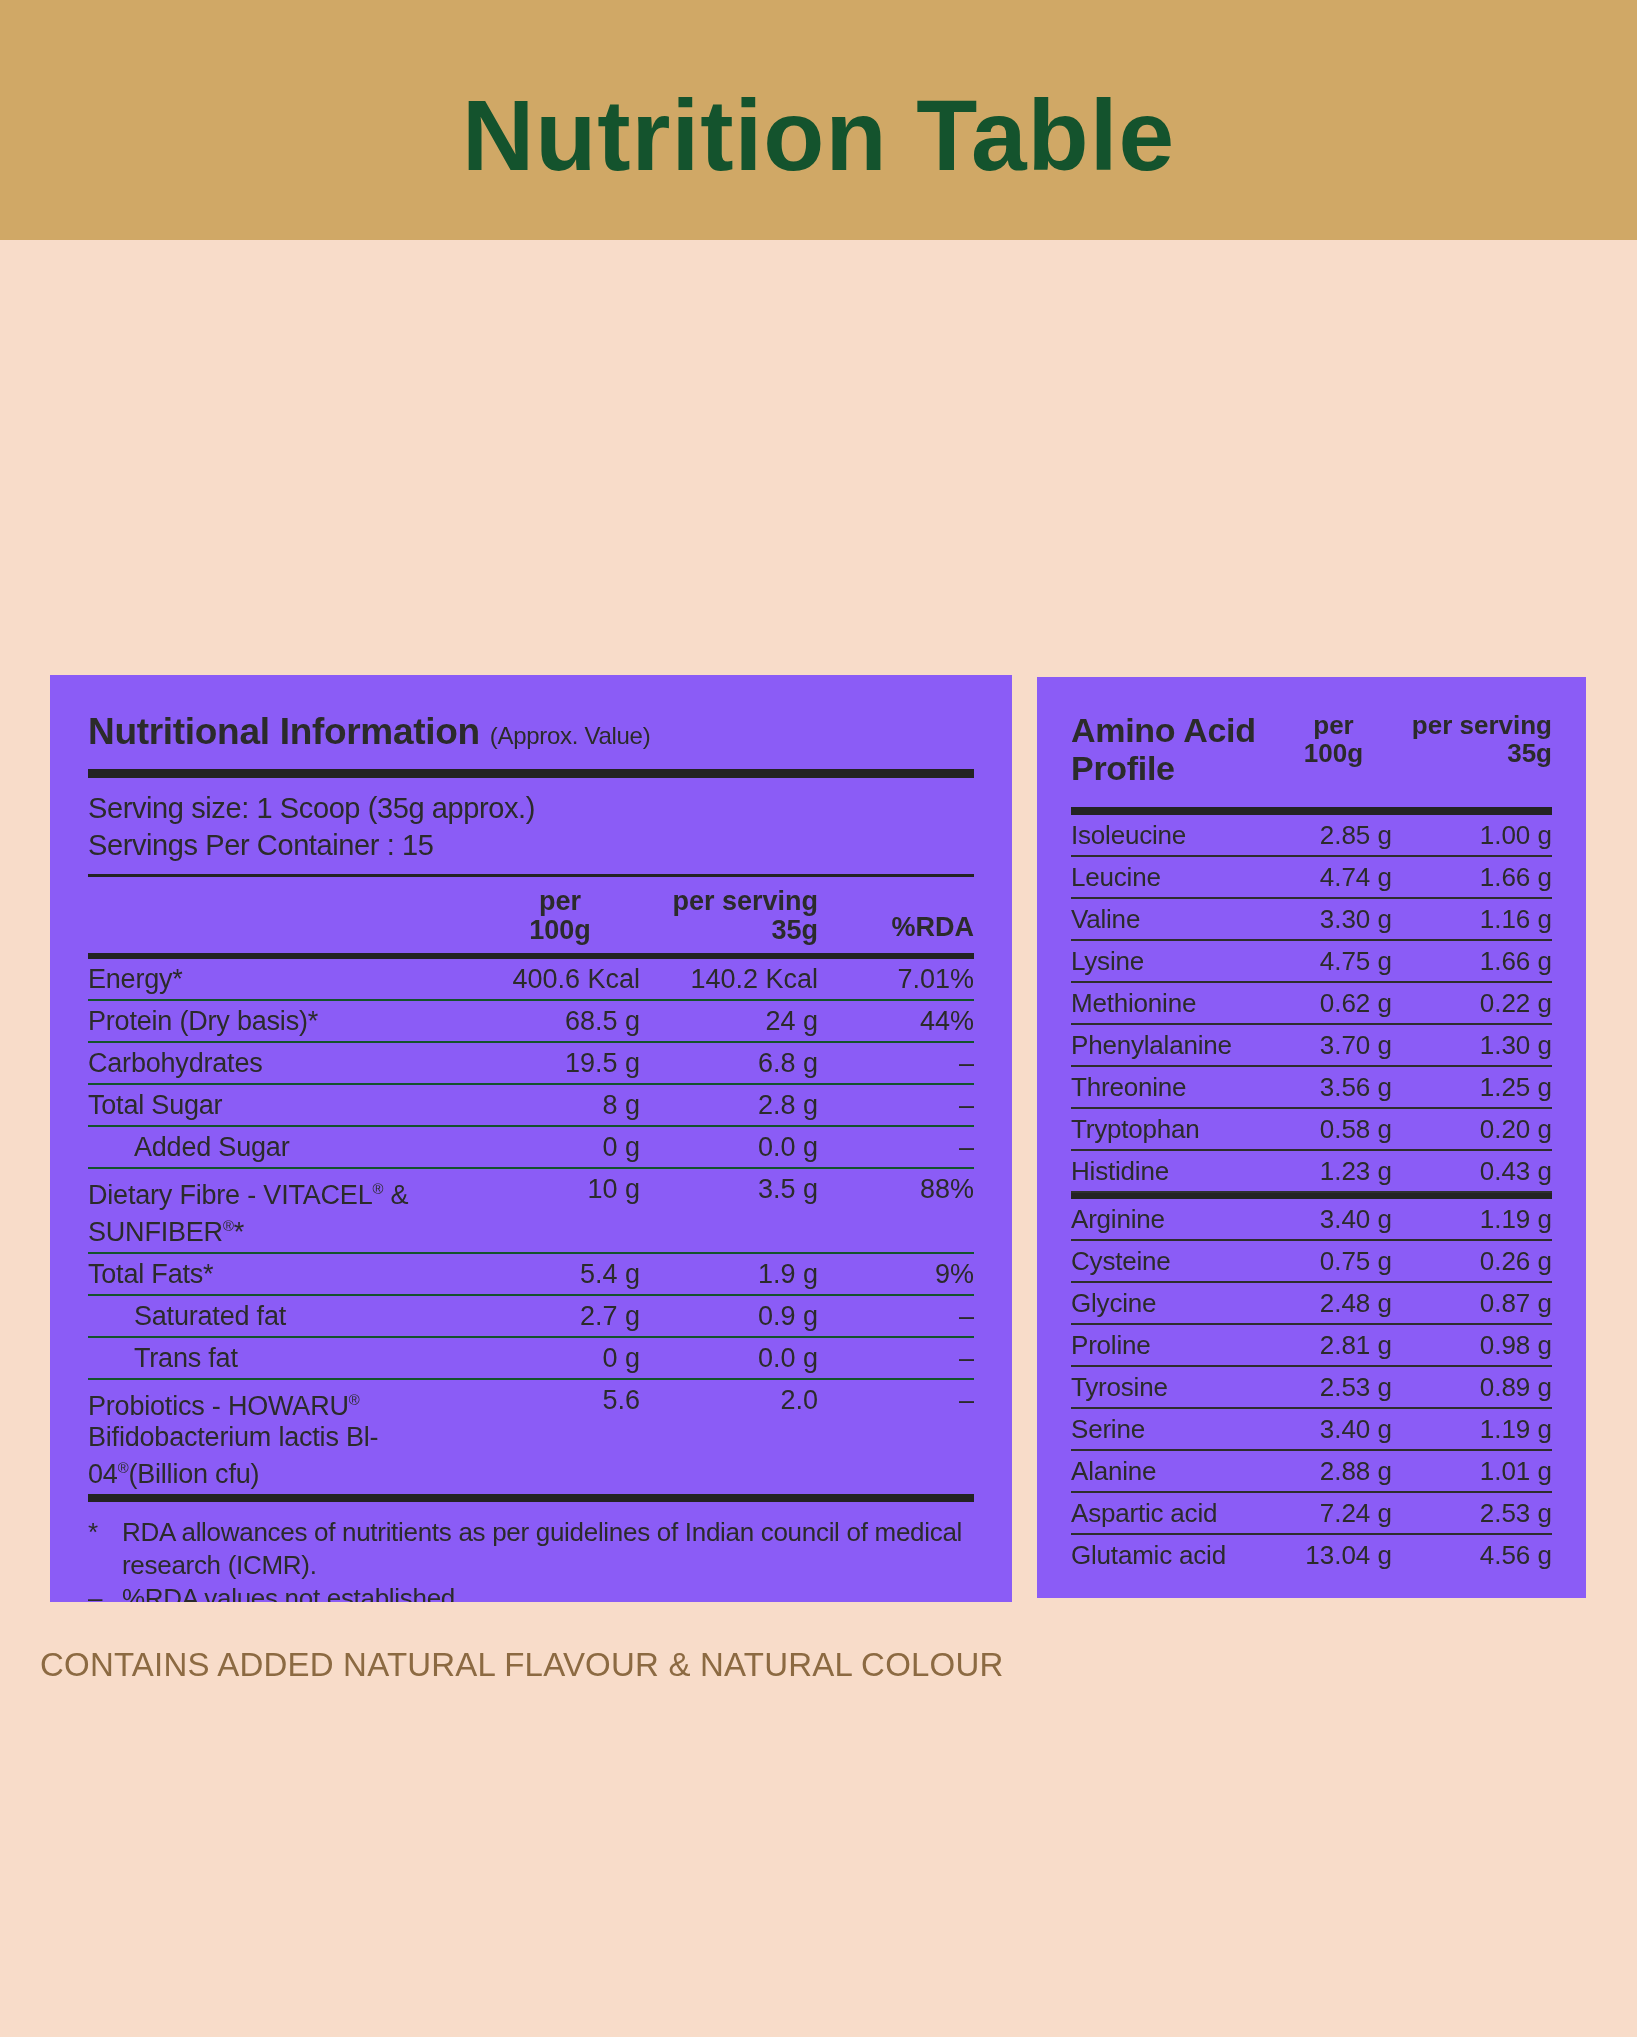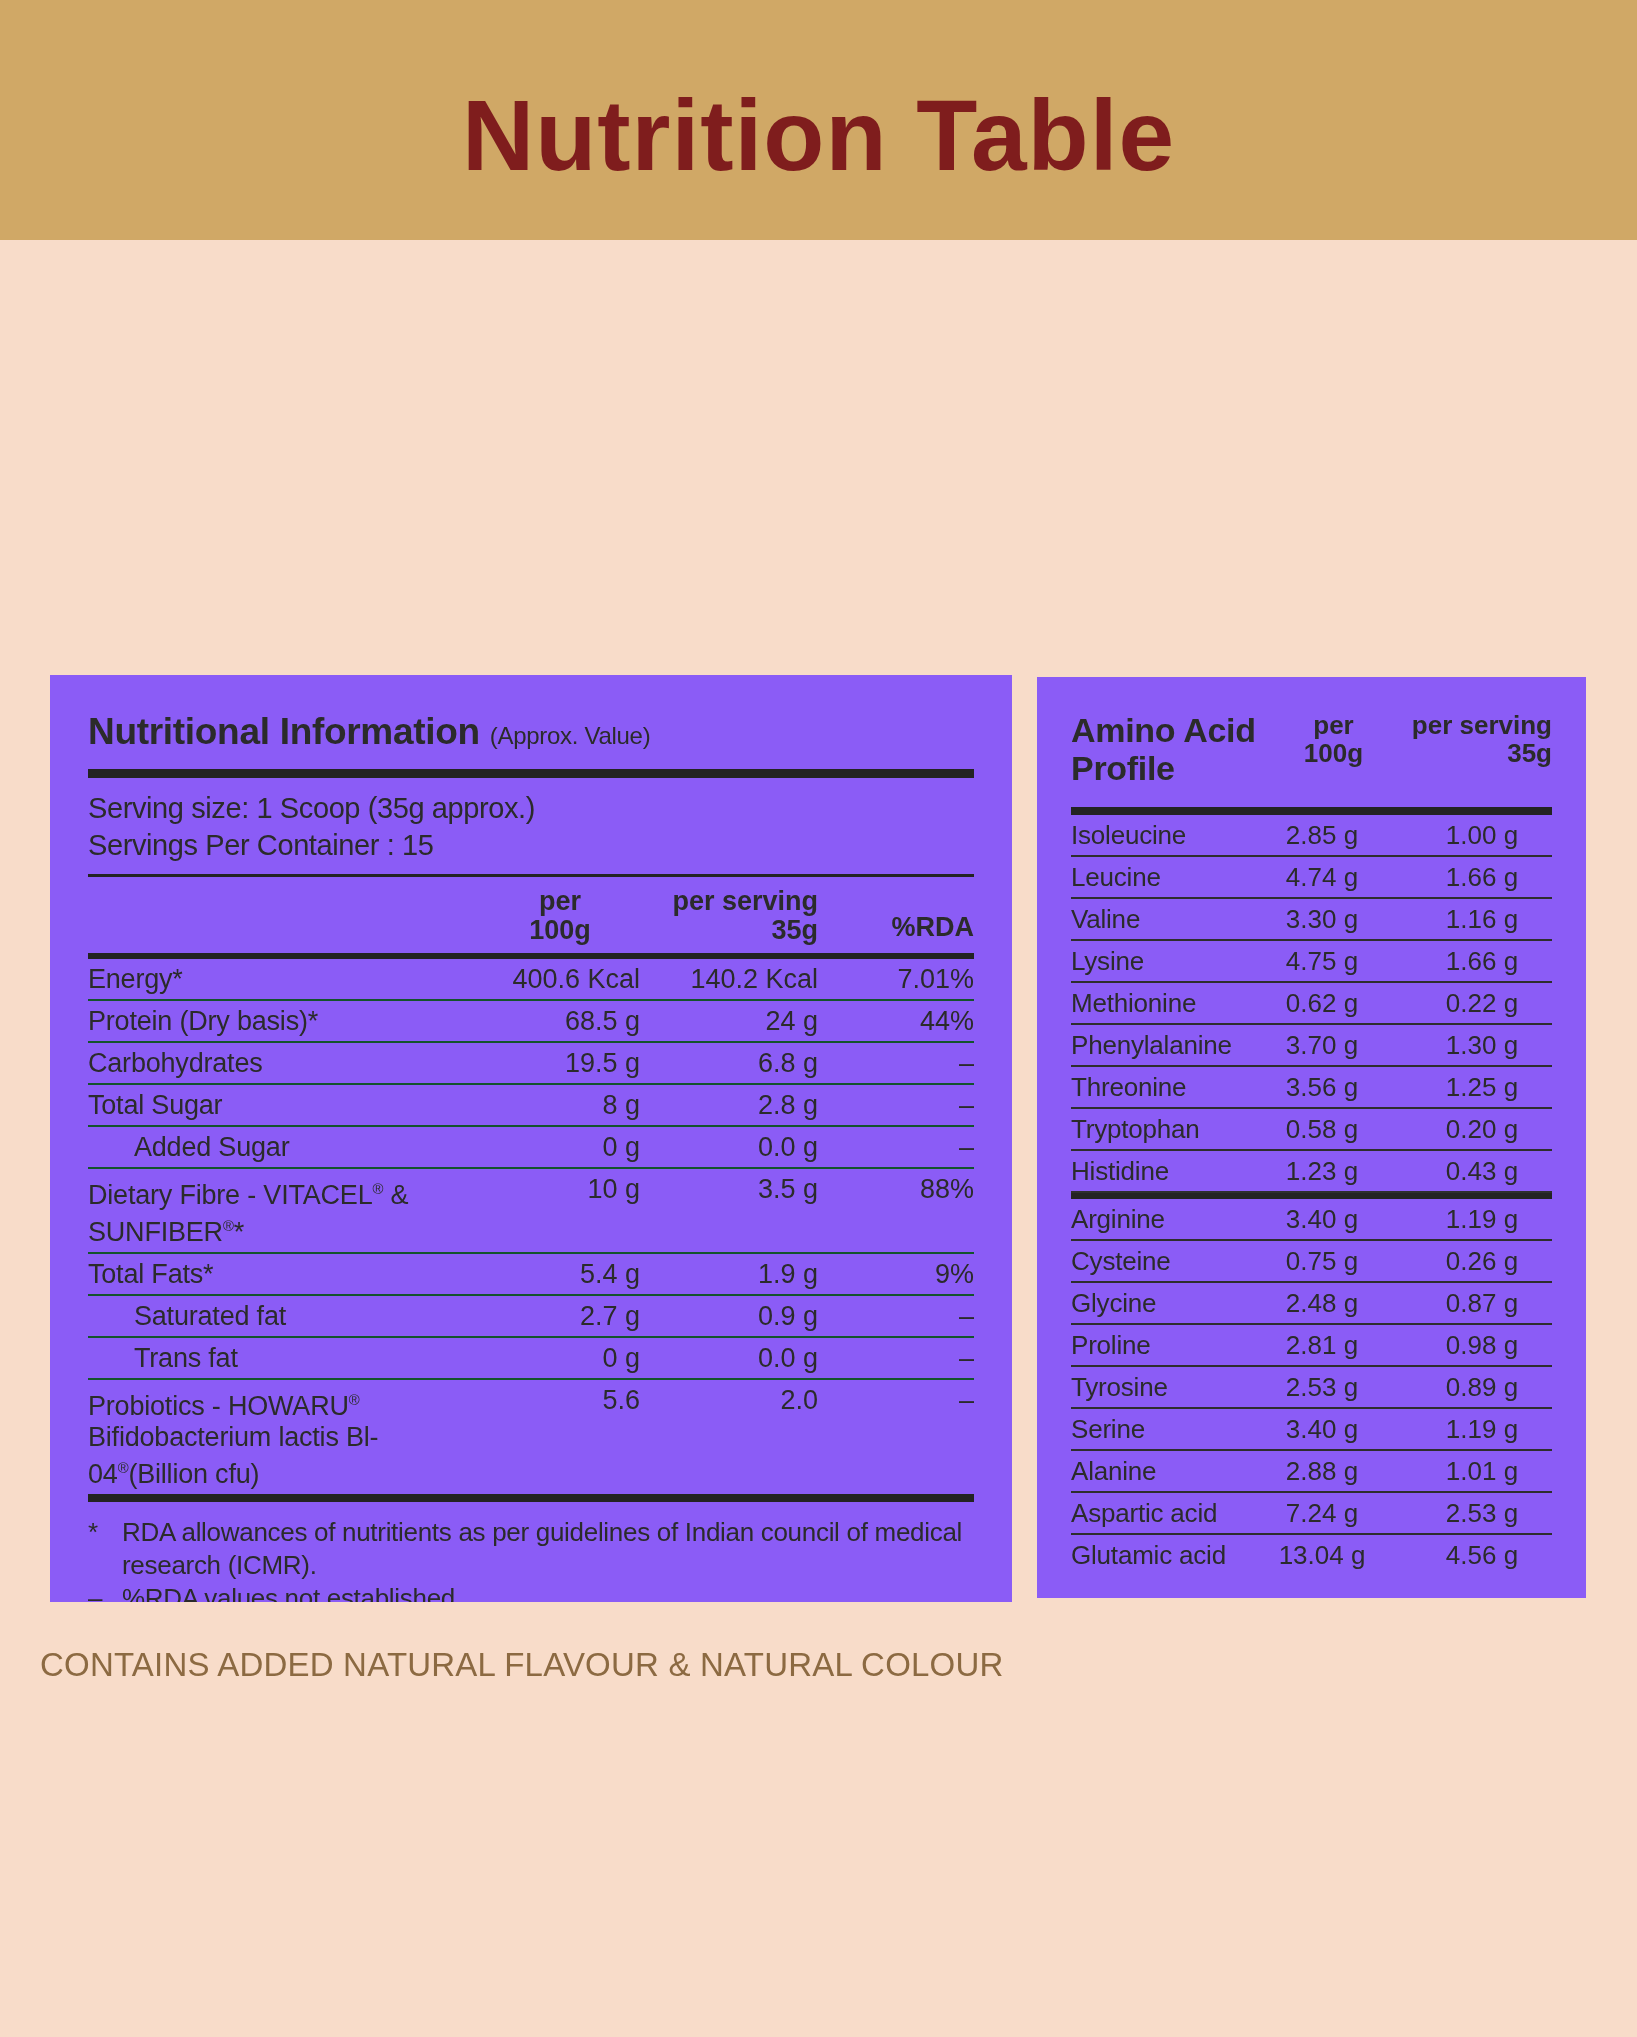--- a/index.html
+++ b/index.html
@@ -8,21 +8,21 @@
     position:relative;
     background:#f8dcc9;
     font-family:"Liberation Sans","DejaVu Sans",sans-serif;
     color:#2b2b2b;
   }
   .banner {
     position:absolute; left:0; top:0; width:1637px; height:240px;
     background:#d0a866; display:flex; align-items:center; justify-content:center;
   }
   .banner h1 {
-    color:#7f1d1d; font-size:100px; font-weight:bold; letter-spacing:1px;
+    color:#14532d; font-size:100px; font-weight:bold; letter-spacing:1px;
     padding-top:30px;
   }
   .card {
     position:absolute; background:#8b5cf6; overflow:hidden;
   }
   .card-nutrition { left:50px; top:675px; width:962px; height:927px; padding:24px 38px 18px; }
   .card-amino     { left:1037px; top:677px; width:549px; height:921px; padding:24px 34px 18px; }
 
   .rule { background:#232323; width:100%; }
   .rule.r-title  { height:9px;  margin-top:16px; }
@@ -61,21 +61,21 @@
   .fnote .ftext { flex:1; }
 
   .amino-header { display:grid; grid-template-columns:1fr 115px 155px; column-gap:6px; margin-top:10px; }
   .amino-header h2 { font-size:34px; line-height:38px; font-weight:bold; letter-spacing:-0.3px; }
   .amino-header .stack { font-size:26px; line-height:28px; font-weight:600; }
 
   .agrid { display:grid; grid-template-columns:1fr 140px 140px; column-gap:20px; }
   .arow { padding:5px 0 4px; border-bottom:2px solid #2e2e2e; font-size:26px; line-height:31px; }
   .arow.last { border-bottom:none; }
   .arow .c-name { text-align:left; letter-spacing:-0.2px; }
-  .arow .c-num { text-align:center; }
+  .arow .c-num { text-align:right; }
 
   .footer-note {
     position:absolute; left:40px; top:1646px;
     font-size:33px; font-weight:500; color:#8c6a42; letter-spacing:0.2px;
     white-space:nowrap;
   }
 </style>
 </head>
 <body>
 

